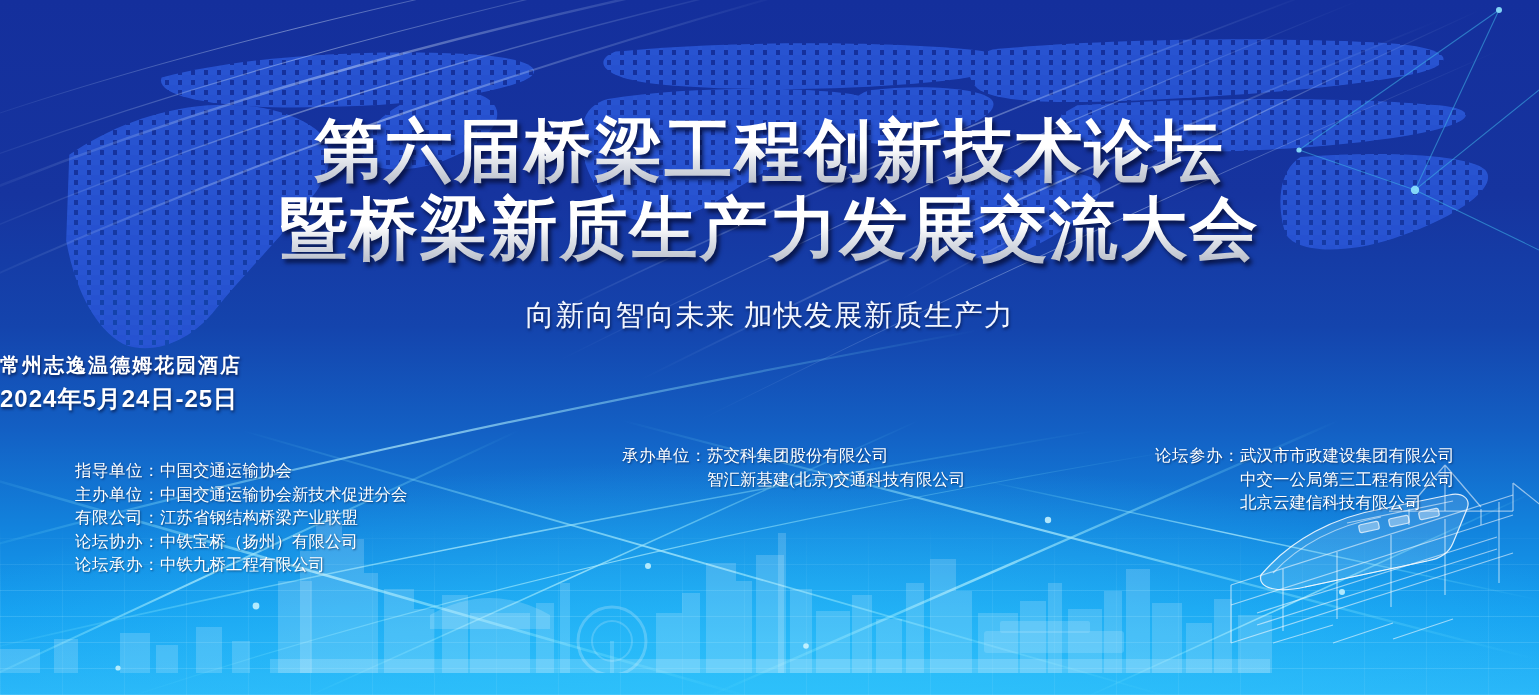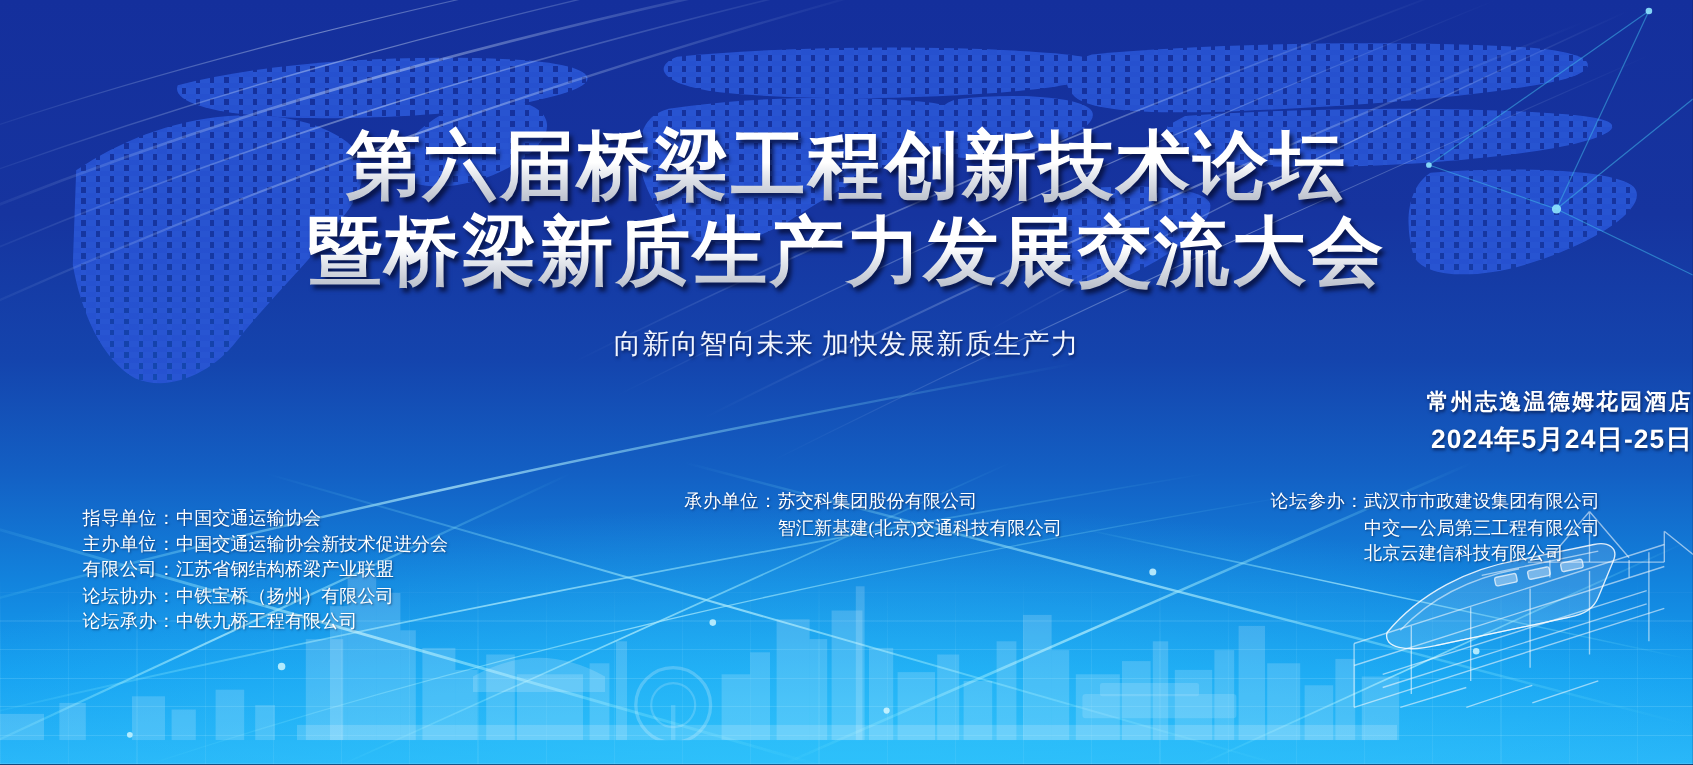--- a/index.html
+++ b/index.html
@@ -83,25 +83,25 @@
     -webkit-background-clip:text; background-clip:text;
     color:transparent;
     -webkit-text-fill-color:transparent;
     filter:drop-shadow(3px 4px 2px rgba(3,10,45,.75));
     white-space:nowrap;
   }
 
   .slogan{
     position:absolute; top:296px; left:0; width:100%; text-align:center;
     font-family:"Liberation Serif","DejaVu Serif",serif;
-    font-size:25px; letter-spacing:1px; color:#f2f6ff;
+    font-size:29px; letter-spacing:1px; color:#f2f6ff;
     text-shadow:1px 2px 3px rgba(2,8,40,.6);
   }
 
-  .venue-block{ position:absolute; top:352px; left:0; width:100%; text-align:right; }
+  .venue-block{ position:absolute; top:352px; left:0; width:100%; text-align:left; }
   .venue{
     font-family:"Liberation Serif","DejaVu Serif",serif;
     font-size:20px; font-weight:700; letter-spacing:2px; color:#ffffff;
     text-shadow:1px 2px 3px rgba(2,8,40,.65);
   }
   .dates{
     margin-top:4px;
     font-family:Liberation Sans, sans-serif;
     font-size:24px; font-weight:700; letter-spacing:1px; color:#ffffff;
     text-shadow:1px 2px 3px rgba(2,8,40,.65);

